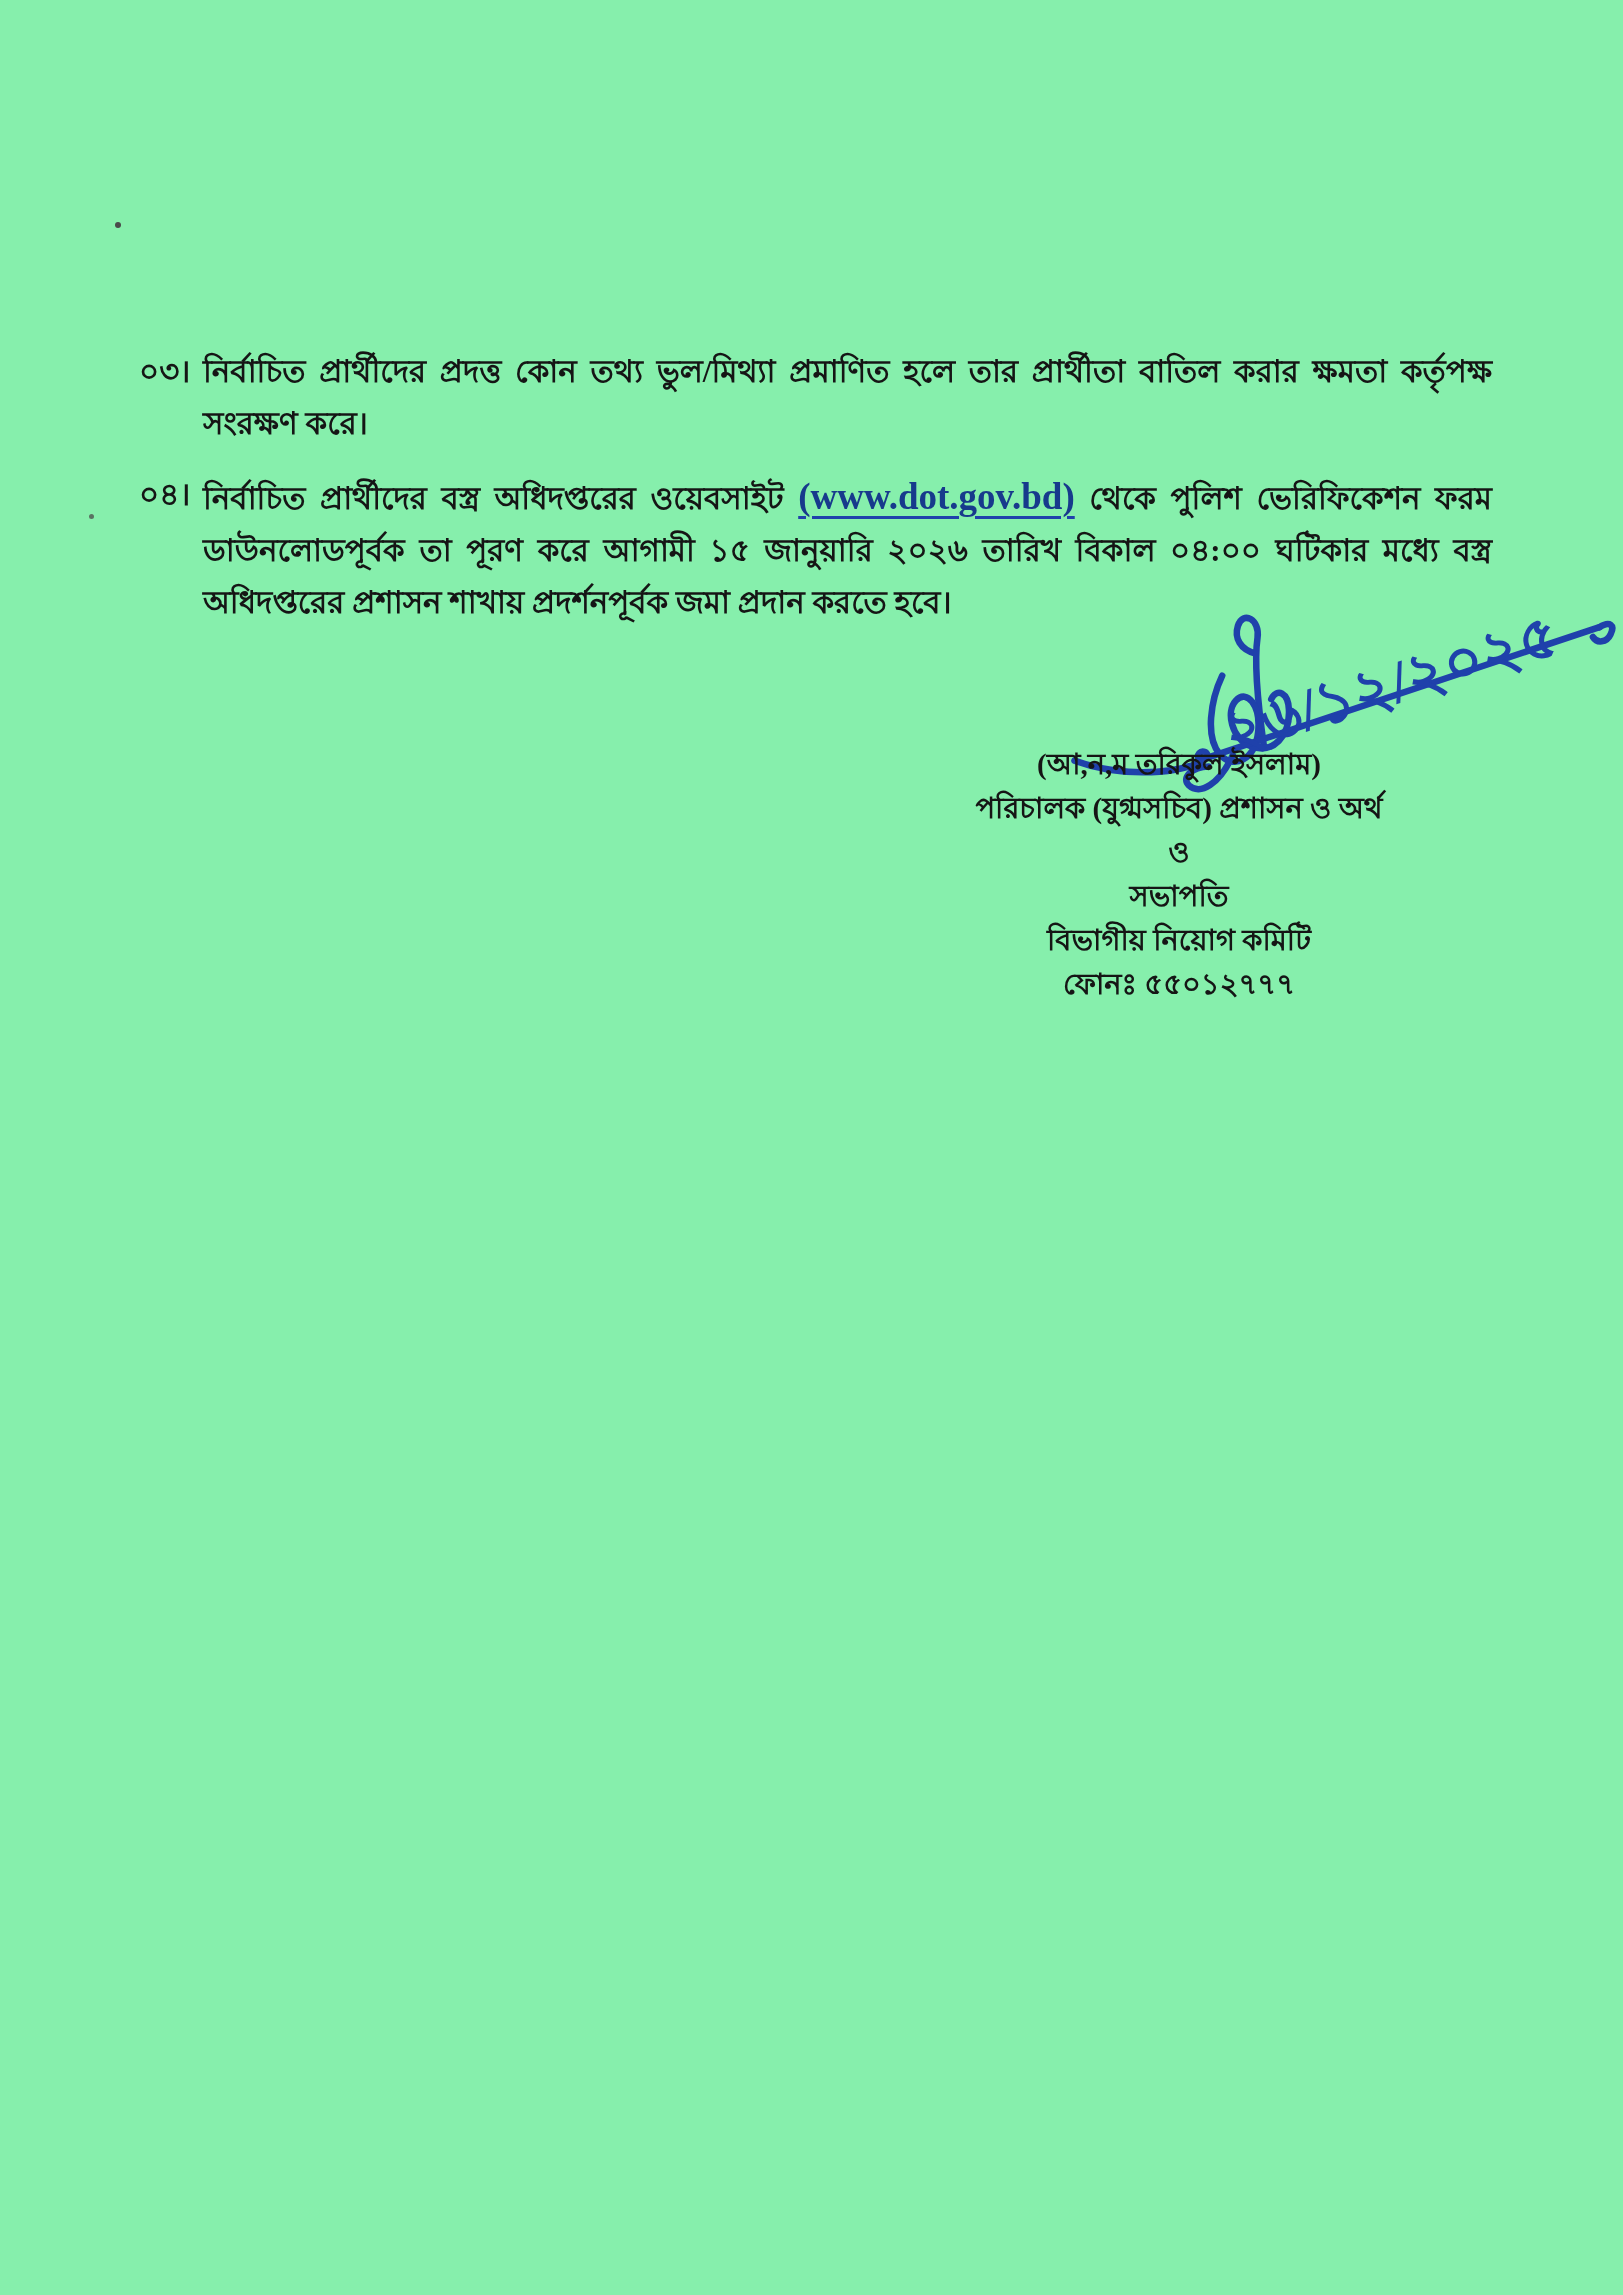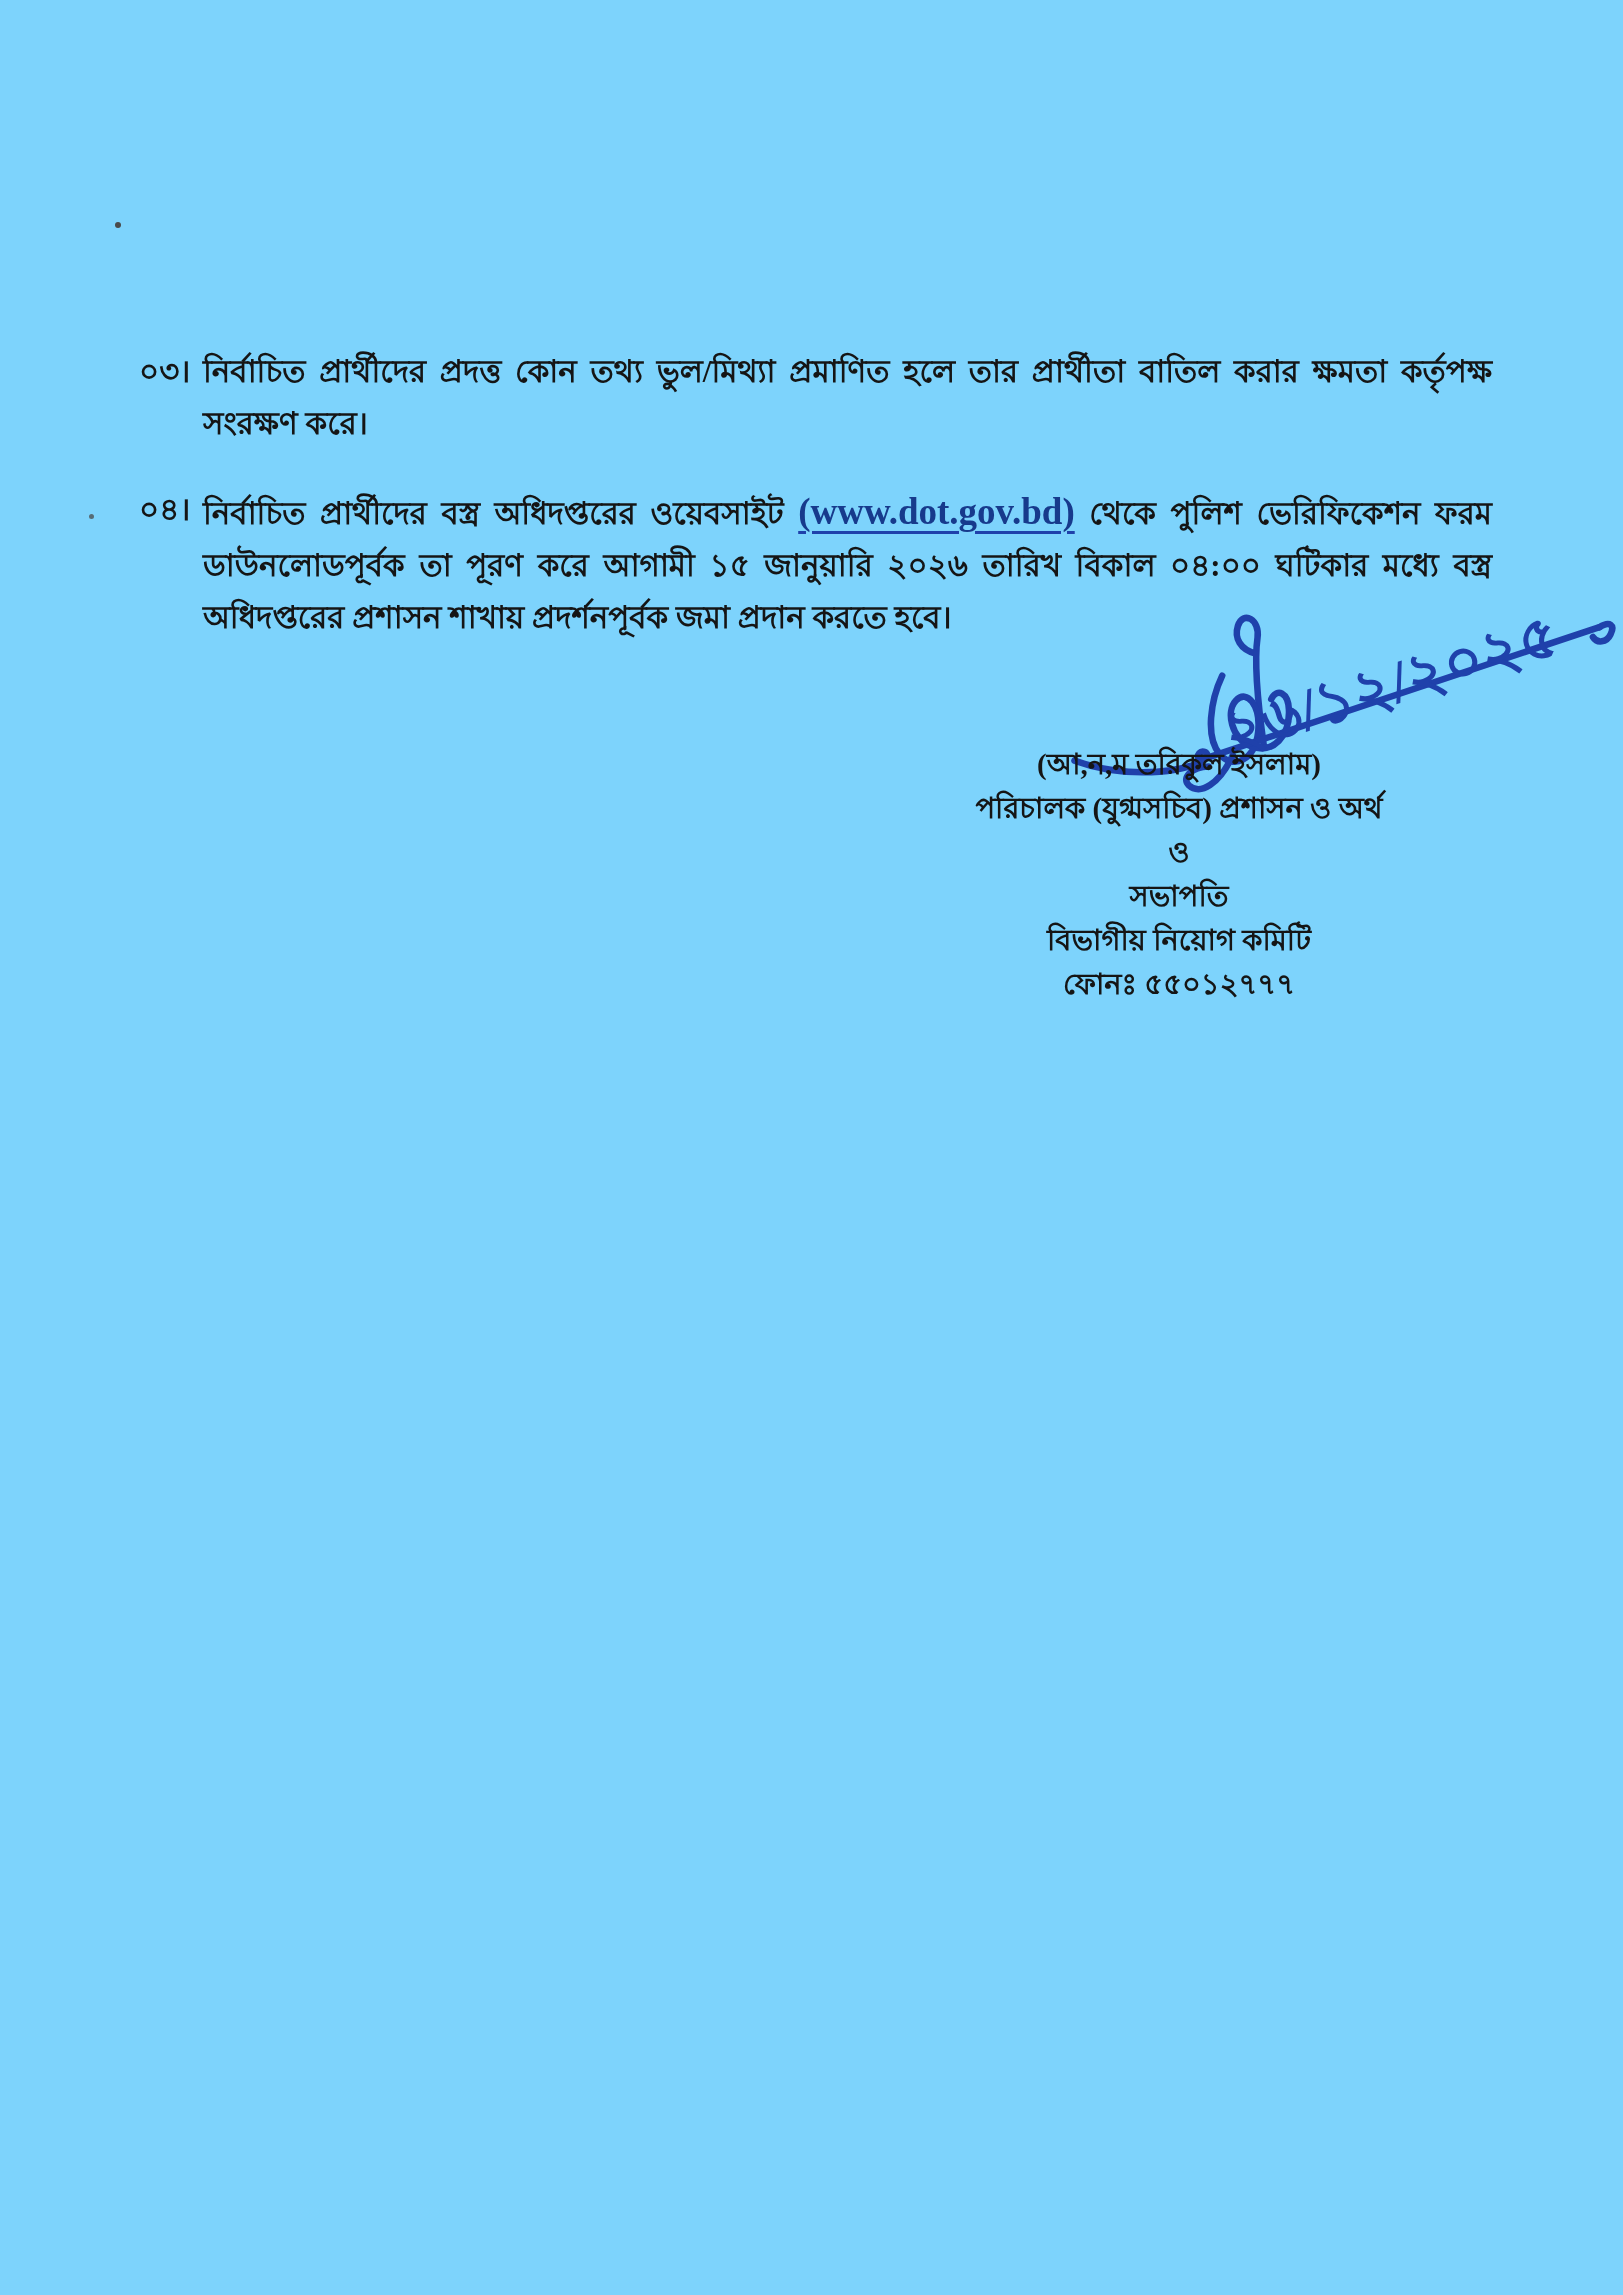--- a/index.html
+++ b/index.html
@@ -1,32 +1,32 @@
 <!DOCTYPE html>
 <html style="font-size:10.5px"><head>
 <meta charset="utf-8">
 <style>
   html, body { margin: 0; padding: 0; background: #ffffff; }
   .page {
     position: relative;
     width: 1623px;
     height: 2295px;
-    background: #7dd3fc;
+    background: #86efac;
     overflow: hidden;
     font-family: "Liberation Serif", "DejaVu Serif", serif;
     color: #151515;
   }
   .content {
     position: absolute;
     left: 139px;
     top: 346px;
     width: 1353px;
   }
   .item { display: flex; align-items: flex-start; }
-  .item + .item { margin-top: 36px; }
+  .item + .item { margin-top: 21px; }
   .item-num {
     flex: 0 0 64px;
     font-size: 31px;
     line-height: 52px;
     font-weight: 700;
     white-space: nowrap;
   }
   .item-body {
     flex: 1;
     text-align: justify;

